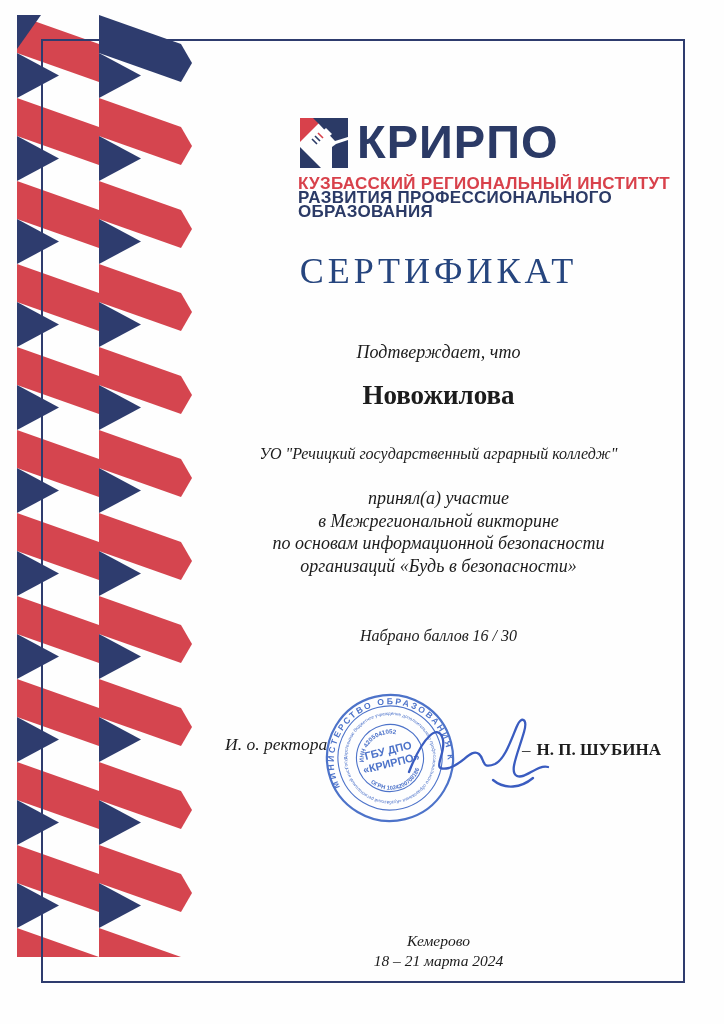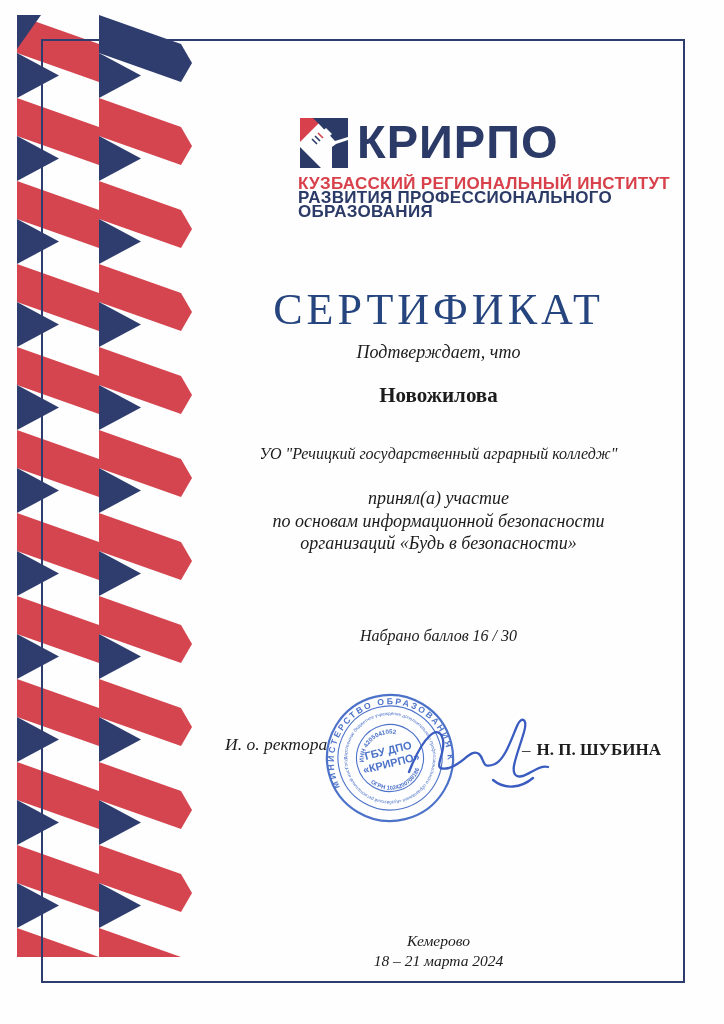--- a/index.html
+++ b/index.html
@@ -13,24 +13,24 @@
   .logo-block{position:absolute;left:298px;top:116px;text-align:left;z-index:3;}
   .logo-row{display:flex;align-items:flex-start;}
   .logo-mark{width:52px;height:54px;margin-right:7px;flex:0 0 auto;}
   .logo-word{font-family:"Liberation Sans", sans-serif;font-weight:bold;font-size:47px;
              line-height:52px;color:#2b3a66;letter-spacing:1px;}
   .tagline{font-family:"Liberation Sans", sans-serif;font-weight:bold;font-size:17px;
            letter-spacing:.3px;line-height:14px;}
   .tagline.l1{color:#d8414b;margin-top:7px;}
   .tagline.l2{color:#2b3a66;}
 
-  .title{position:absolute;left:0;top:250px;width:100%;font-size:44px;letter-spacing:4px;
-         color:#26457e;font-family:"Liberation Serif", serif;margin-top:34px;}
+  .title{position:absolute;left:0;top:250px;width:100%;font-size:36px;letter-spacing:4px;
+         color:#26457e;font-family:"Liberation Serif", serif;}
   .confirm{position:absolute;left:0;top:342px;width:100%;font-style:italic;font-size:18px;}
-  .name{position:absolute;left:0;top:381px;width:100%;font-weight:bold;font-size:21px;line-height:29px;}
+  .name{position:absolute;left:0;top:381px;width:100%;font-weight:bold;font-size:27px;line-height:29px;}
   .org{position:absolute;left:0;top:445px;width:100%;font-style:italic;font-size:16px;}
   .bodytext{position:absolute;left:0;top:487px;width:100%;font-style:italic;font-size:18px;line-height:22.5px;}
   .score{position:absolute;left:0;top:627px;width:100%;font-style:italic;font-size:16px;}
 
   .sigarea{position:absolute;left:192px;top:688px;width:493px;height:180px;z-index:3;}
   .sig-pos{position:absolute;left:33px;top:46px;font-style:italic;font-size:17.5px;}
   .stamp{position:absolute;left:128px;top:0px;opacity:.9;}
   .autograph{position:absolute;left:213px;top:26px;}
   .sig-name{position:absolute;left:330px;top:52px;font-weight:bold;font-size:17px;white-space:nowrap;}
   .sig-name .dash{font-weight:normal;margin-right:6px;}
@@ -117,20 +117,21 @@
 
   <div class="content">
     <div class="title">СЕРТИФИКАТ</div>
     <div class="confirm">Подтверждает, что</div>
     <div class="name">
       <div>Новожилова</div>
     </div>
     <div class="org">УО "Речицкий государственный аграрный колледж"</div>
     <div class="bodytext">
       <div>принял(а) участие</div>
+      <div>в Межрегиональной викторине</div>
       <div>по основам информационной безопасности</div>
       <div>организаций «Будь в безопасности»</div>
     </div>
     <div class="score">Набрано баллов 16 / 30</div>
   </div>
 
   <div class="sigarea">
     <div class="sig-pos">И. о. ректора</div>
 
     <svg class="stamp" width="140" height="140" viewBox="0 0 140 140">

